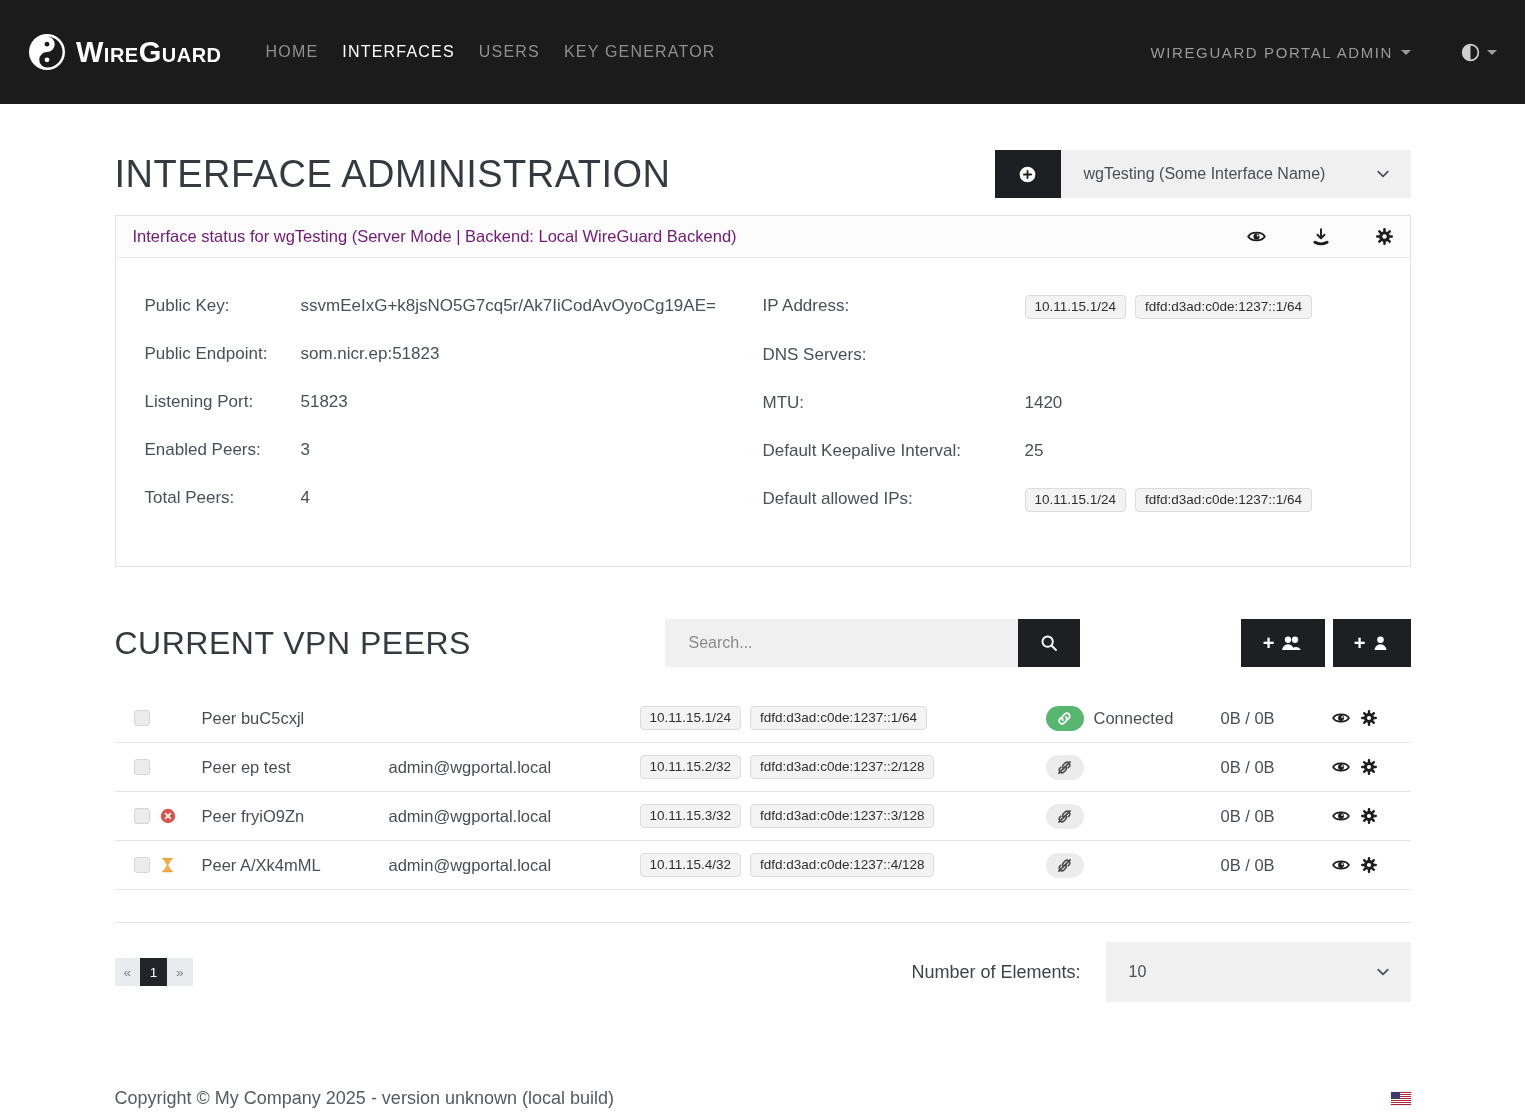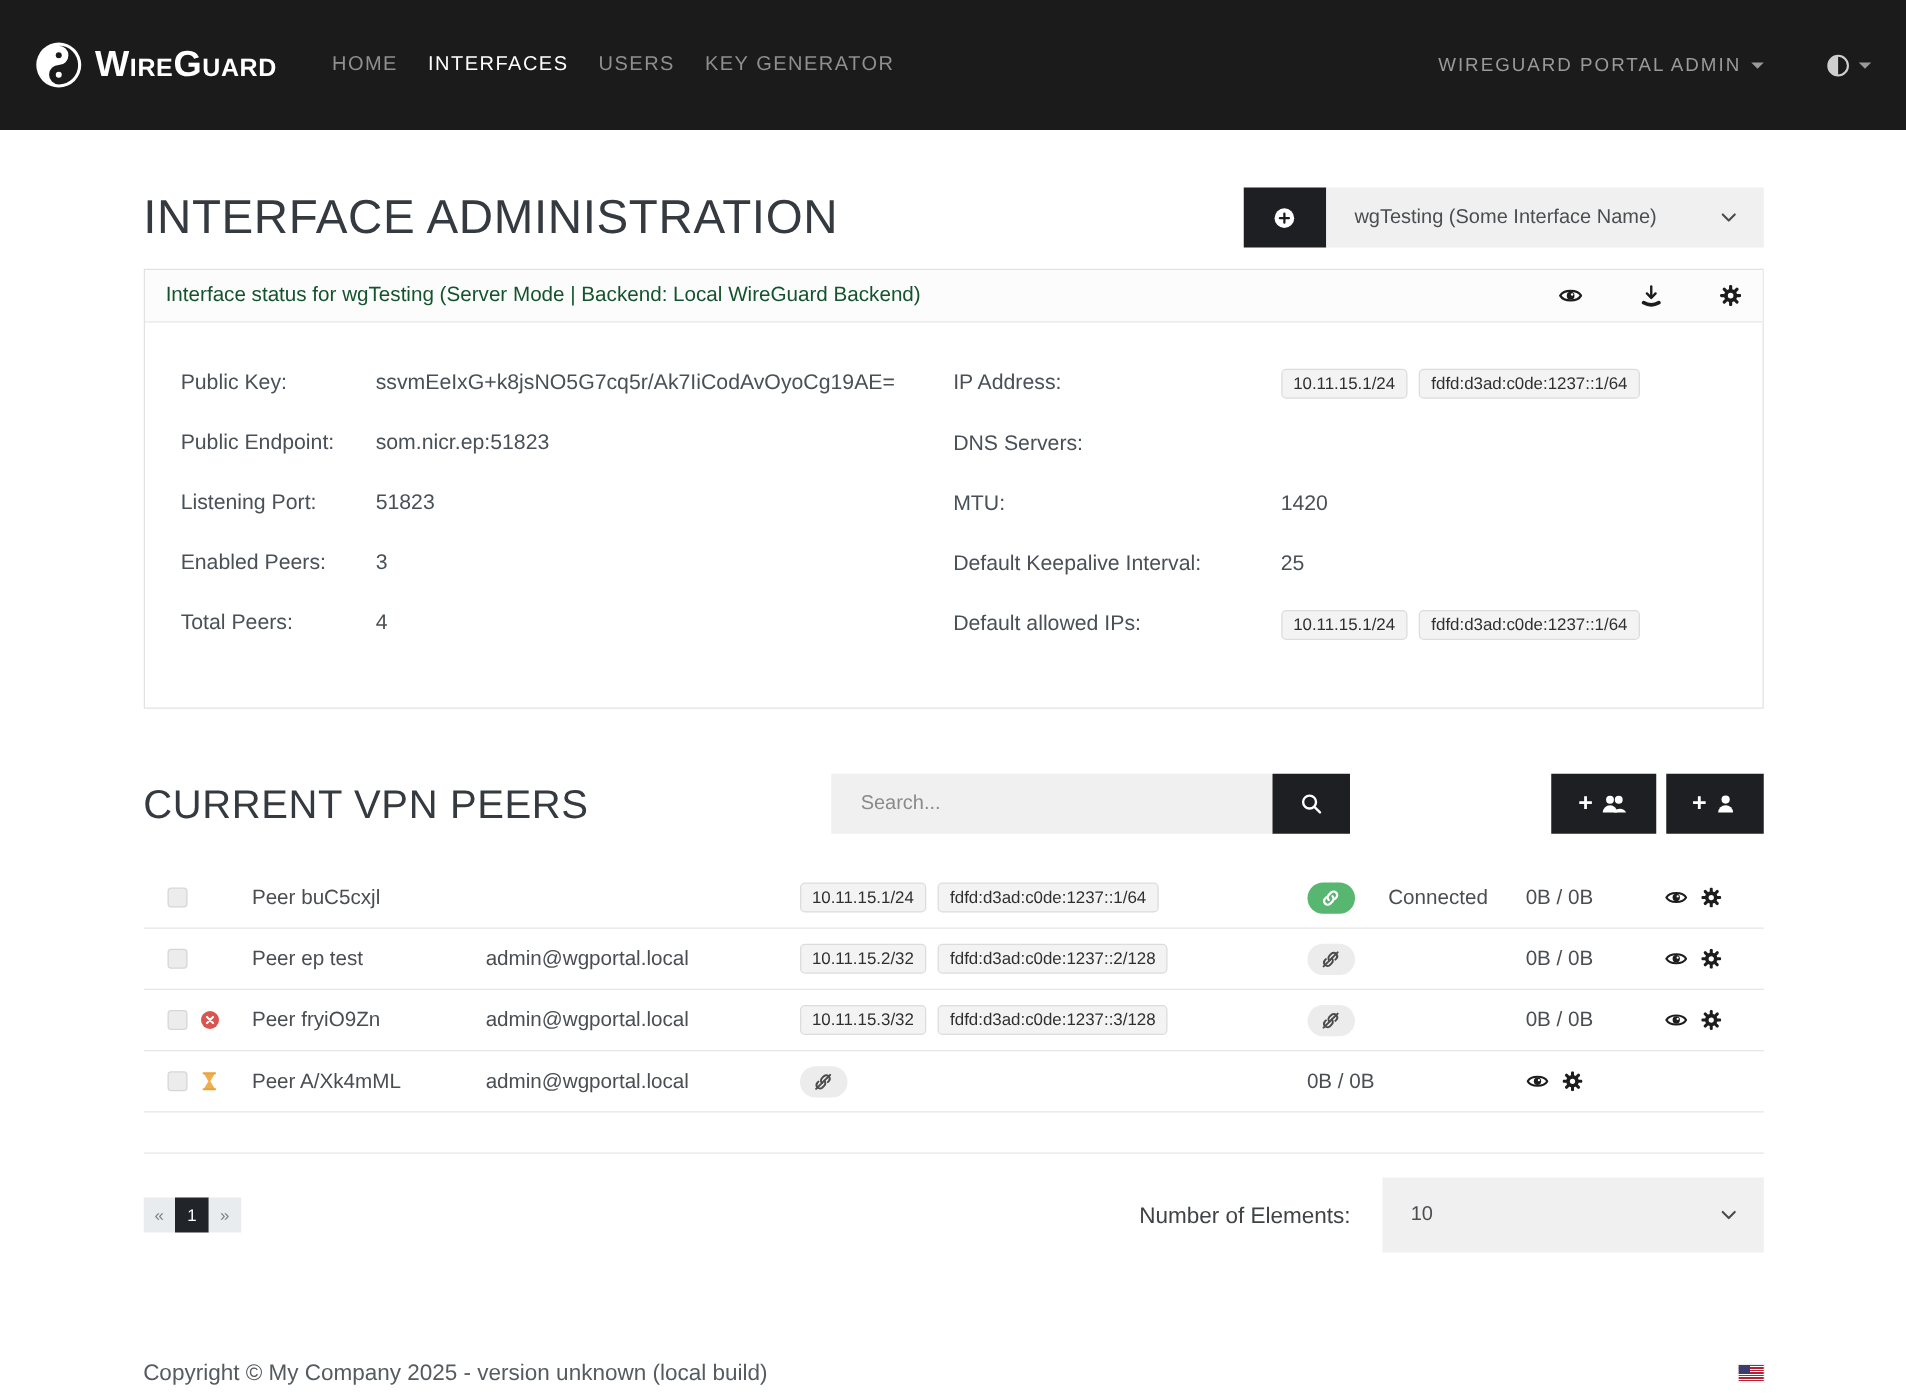--- a/index.html
+++ b/index.html
@@ -28,21 +28,21 @@
   .btn-dark { background:#1e1f22; border:none; color:#fff; cursor:pointer;
     display:flex; align-items:center; justify-content:center; }
   .iface-add { width:66px; height:48px; }
   .select { background:#f0f0f0; display:flex; align-items:center; justify-content:space-between;
     padding:0 20px 0 23px; font-size:16px; color:#4a4e52; cursor:pointer; }
   .iface-select { width:350px; }
 
   
   .card { margin-top:17px; border:1px solid #e2e2e2; }
   .card-header { background:#fcfcfc; border-bottom:1px solid #e7e7e7; padding:10px 17px;
-    display:flex; align-items:center; justify-content:space-between; font-size:16.5px; color:#14532d; height:42px; }
+    display:flex; align-items:center; justify-content:space-between; font-size:16.5px; color:#701a75; height:42px; }
   .card-actions { display:flex; gap:46px; align-items:center; color:#1d1d1d; }
   .card-actions .iconbtn { cursor:pointer; display:flex; }
   .card-body { display:grid; grid-template-columns:1fr 1fr; padding:36px 29px 30px 29px; }
   .field { display:flex; margin-bottom:24px; font-size:17px; color:#495057; line-height:24px; min-height:24px; }
   .col-l .flabel { width:156px; flex:0 0 156px; }
   .col-r .flabel { width:262px; flex:0 0 262px; }
   .badge { display:inline-block; background:#f3f3f3; border:1px solid #dcdcdc; border-radius:4px;
     color:#2f2f2f; font-size:13.5px; line-height:16px; padding:3px 9px; margin-right:9px; }
 
   
@@ -64,21 +64,21 @@
   .trow.thead { height:43px; font-size:14px; font-weight:600; color:#343a40; letter-spacing:.6px; }
   .trow.tr { height:49px; font-size:16.5px; color:#4a4e52; }
   .cb { width:16px; height:16px; background:#ececec; border:1px solid #d6d6d6; border-radius:3px;
     display:inline-block; margin-left:19px; cursor:pointer; }
   .cell-actions { display:flex; gap:11px; align-items:center; color:#1d1d1d; }
   .cell-actions .iconbtn { cursor:pointer; display:flex; }
   .pill { width:38px; height:25px; border-radius:13px; display:inline-flex; align-items:center;
     justify-content:center; }
   .pill.on { background:#57b770; color:#fff; }
   .pill.off { background:#ececec; color:#4c4c4c; }
-  .status-cell { display:flex; align-items:center; gap:27px; }
+  .status-cell { display:flex; align-items:center; gap:10px; }
   .table-end-line { border-bottom:1px solid #e6e6e6; margin-top:32px; }
 
   
   .table-footer { margin-top:19px; display:flex; align-items:center; justify-content:space-between; }
   .pagination { display:flex; }
   .pg { height:28px; min-width:25px; padding:0 9px; display:flex; align-items:center; justify-content:center;
     background:#e9ecef; color:#7a7f84; font-size:13.5px; cursor:pointer; }
   .pg.active { background:#212529; color:#fff; min-width:27px; }
   .elements { display:flex; align-items:center; }
   .elements .elabel { font-size:18px; color:#3f4346; margin-right:25px; }
@@ -434,20 +434,23 @@
 
     <div class="trow tr">
       <span class="cb"></span>
       <span>
           <svg width="15" height="16">
             <use href="#i-hourglass"></use>
           </svg>
         </span>
       <span>Peer A/Xk4mML</span>
       <span>admin@wgportal.local</span>
+      <span>
+        <span class="badge">10.11.15.4/32</span><span class="badge">fdfd:d3ad:c0de:1237::4/128</span>
+      </span>
       <span class="status-cell">
         <span class="pill off">
             <svg width="15" height="15">
               <use href="#i-unlink"></use>
             </svg>
           </span>
       </span>
       <span>0B / 0B</span>
       <span class="cell-actions">
         <span class="iconbtn">

